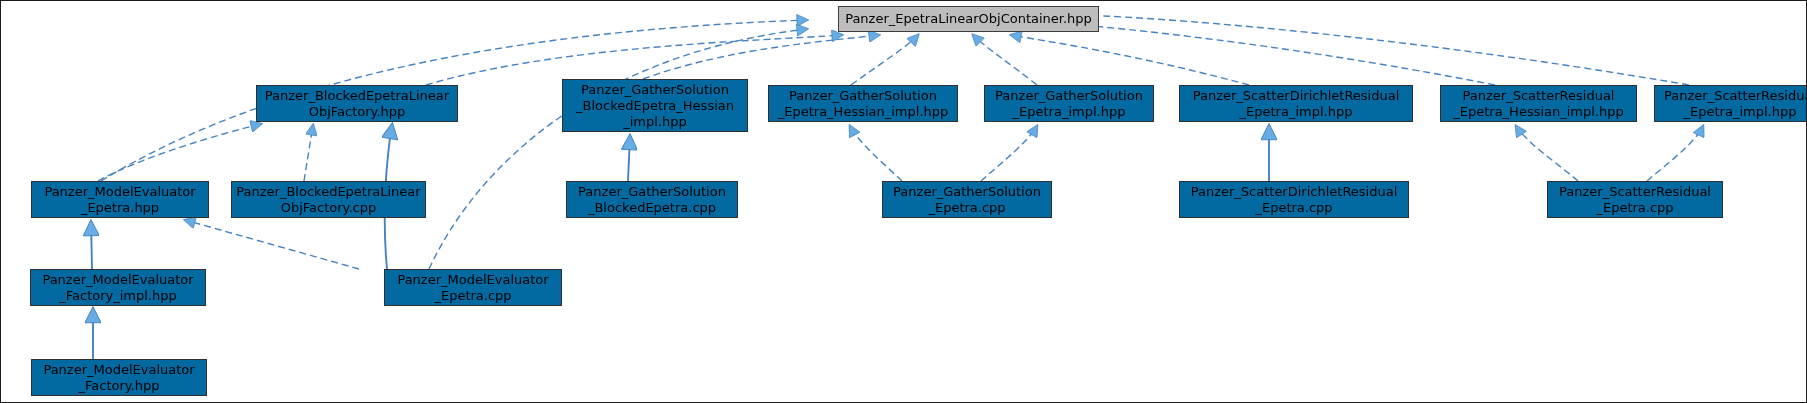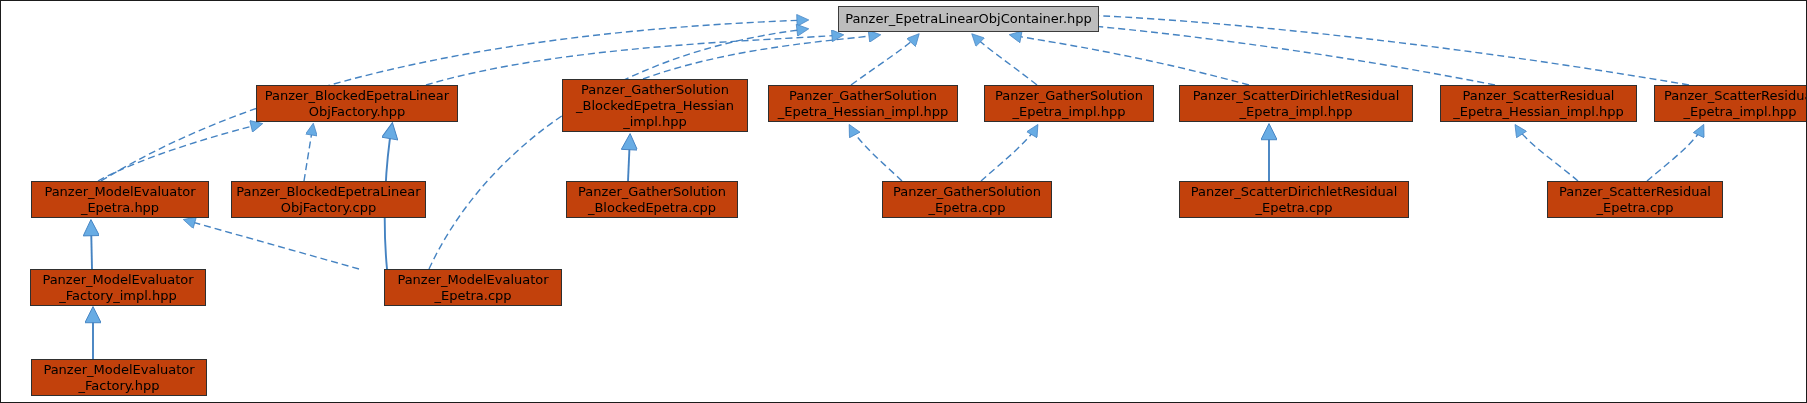--- a/index.html
+++ b/index.html
@@ -13,21 +13,21 @@
     overflow:hidden;
   }
   #edge-layer{position:absolute;left:0;top:0;width:1807px;height:403px;}
   .edge{fill:none;stroke:#4583c2;stroke-width:1.4px;}
   .edge.dashed{stroke-dasharray:7 4;}
   .edge.solid{stroke-width:1.9px;}
   #node-layer{position:absolute;left:0;top:0;width:1807px;height:403px;margin-left:25px;}
   .node{
     position:absolute;
     box-sizing:border-box;
-    background:#c2410c;
+    background:#0369a1;
     border:1.2px solid #2f2f2f;
     display:flex;flex-direction:column;
     align-items:center;justify-content:center;
     font-size:13px;line-height:16px;color:#000;
     white-space:nowrap;
     cursor:pointer;
   }
   .node.root{
     background:#bdbdbd;
     border:1.8px solid #3c3c3c;

